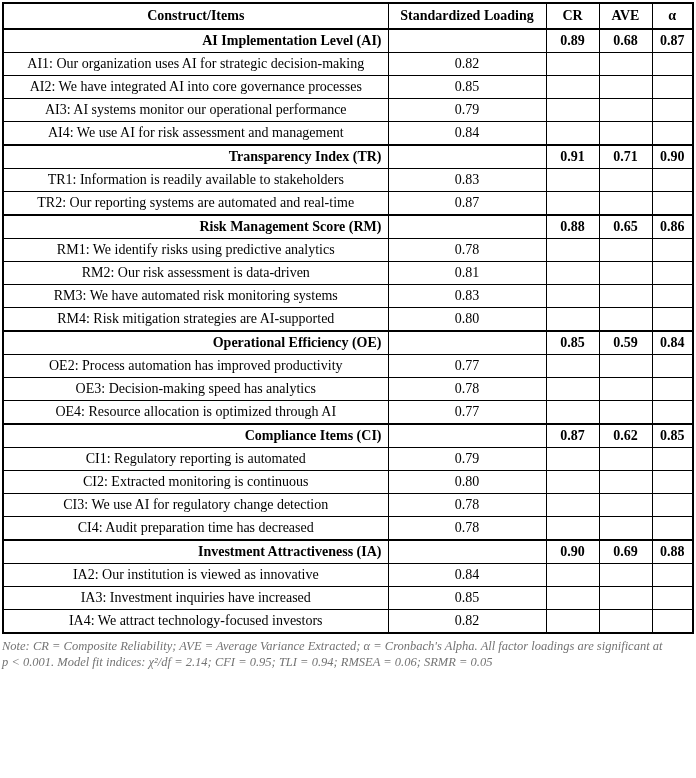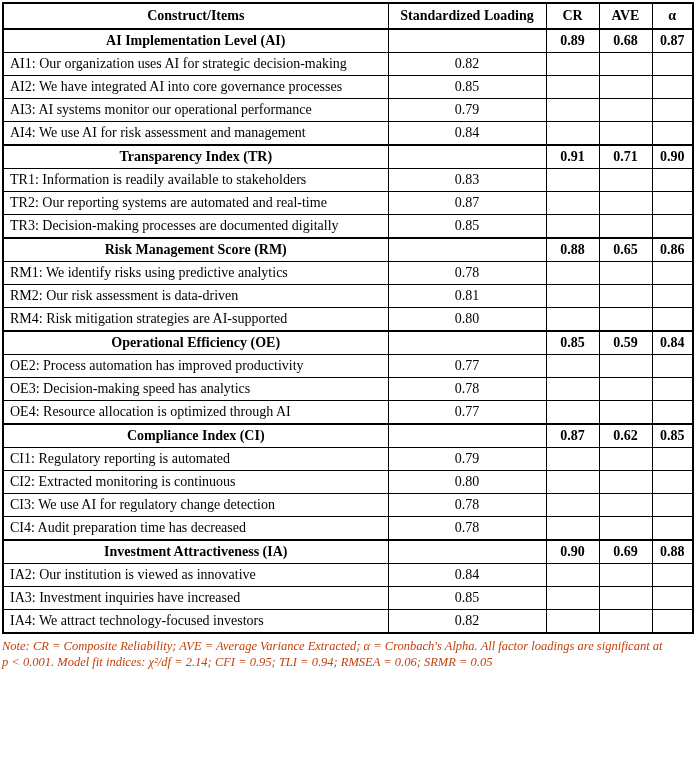--- a/index.html
+++ b/index.html
@@ -40,31 +40,31 @@
   }
   .mm-table thead th {
     font-weight: bold;
     text-align: center;
     border-bottom: 2px solid #000000;
     height: 24px;
   }
   tr.construct-row td {
     border-top: 2px solid #000000;
     font-weight: bold;
-    text-align: center;
+    text-align: right;
   }
   tr.construct-row td.num { text-align: center; margin-left: 6px; }
-  tr.item-row td.item-label { text-align: left; font-weight: normal; }
+  tr.item-row td.item-label { text-align: center; font-weight: normal; }
   td.num, td.loading { text-align: center; }
   .note {
     margin-top: 5px;
     font-size: 12.5px;
     font-style: italic;
     line-height: 1.25;
-    color: #c2410c;
+    color: #737373;
   }
   .note span { display: block; white-space: nowrap; }
 </style>
 </head>
 <body>
 
 <div class="page">
   <table class="mm-table">
     <colgroup>
       <col class="c-construct">
@@ -132,27 +132,20 @@
           <td class="num"></td>
           <td class="num"></td>
         </tr>
         <tr class="item-row">
           <td class="item-label">TR2: Our reporting systems are automated and real-time</td>
           <td class="loading">0.87</td>
           <td class="num"></td>
           <td class="num"></td>
           <td class="num"></td>
         </tr>
-        <tr class="item-row">
-          <td class="item-label">TR3: Decision-making processes are documented digitally</td>
-          <td class="loading">0.85</td>
-          <td class="num"></td>
-          <td class="num"></td>
-          <td class="num"></td>
-        </tr>
         <tr class="construct-row">
           <td>Risk Management Score (RM)</td>
           <td class="loading"></td>
           <td class="num">0.88</td>
           <td class="num">0.65</td>
           <td class="num">0.86</td>
         </tr>
         <tr class="item-row">
           <td class="item-label">RM1: We identify risks using predictive analytics</td>
           <td class="loading">0.78</td>
@@ -161,20 +154,27 @@
           <td class="num"></td>
         </tr>
         <tr class="item-row">
           <td class="item-label">RM2: Our risk assessment is data-driven</td>
           <td class="loading">0.81</td>
           <td class="num"></td>
           <td class="num"></td>
           <td class="num"></td>
         </tr>
         <tr class="item-row">
+          <td class="item-label">RM3: We have automated risk monitoring systems</td>
+          <td class="loading">0.83</td>
+          <td class="num"></td>
+          <td class="num"></td>
+          <td class="num"></td>
+        </tr>
+        <tr class="item-row">
           <td class="item-label">RM4: Risk mitigation strategies are AI-supported</td>
           <td class="loading">0.80</td>
           <td class="num"></td>
           <td class="num"></td>
           <td class="num"></td>
         </tr>
         <tr class="construct-row">
           <td>Operational Efficiency (OE)</td>
           <td class="loading"></td>
           <td class="num">0.85</td>
@@ -196,21 +196,21 @@
           <td class="num"></td>
         </tr>
         <tr class="item-row">
           <td class="item-label">OE4: Resource allocation is optimized through AI</td>
           <td class="loading">0.77</td>
           <td class="num"></td>
           <td class="num"></td>
           <td class="num"></td>
         </tr>
         <tr class="construct-row">
-          <td>Compliance Index (CI)</td>
+          <td>Compliance Items (CI)</td>
           <td class="loading"></td>
           <td class="num">0.87</td>
           <td class="num">0.62</td>
           <td class="num">0.85</td>
         </tr>
         <tr class="item-row">
           <td class="item-label">CI1: Regulatory reporting is automated</td>
           <td class="loading">0.79</td>
           <td class="num"></td>
           <td class="num"></td>

